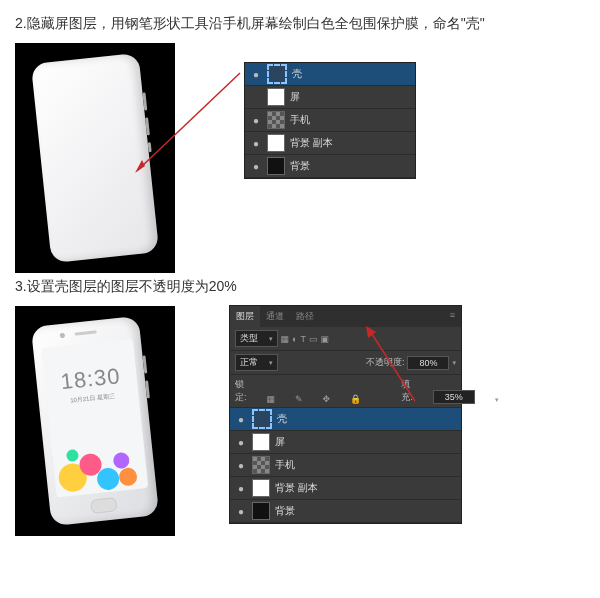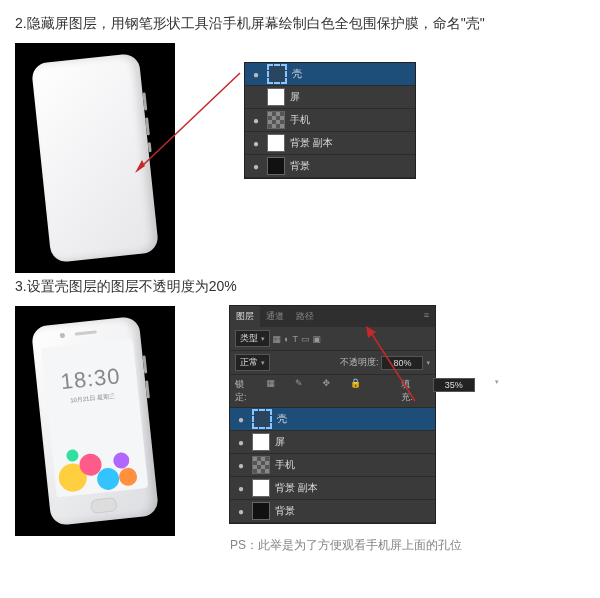--- a/index.html
+++ b/index.html
@@ -90,35 +90,35 @@
   }
   .ps-row .eye{ width:12px; text-align:center; color:#bbb;font-size:10px;}
   .ps-row .thumb{
     width:16px;height:16px;border:1px solid #666;background:#111;display:flex;align-items:center;justify-content:center;font-size:8px;
   }
   .ps-row .thumb.white{background:#fff;}
   .ps-row .thumb.check{ background: repeating-conic-gradient(#888 0% 25%, #555 0% 50%) 0/8px 8px;}
   .ps-row .lname{ flex:1; }
   .ps-row.sel{ background:#1d4e7a; }
 
-  .ps-full { width:205px; }
+  .ps-full { width:231px; }
   .ps-tabs{
     display:flex; background:#2f2f2f; font-size:9px;
   }
   .ps-tabs span{ padding:4px 6px; color:#888;}
   .ps-tabs span.on{ background:#3a3a3a;color:#ddd;}
   .ps-opts-row{
     display:flex; align-items:center; gap:3px; padding:3px 5px; font-size:9px;
     border-bottom:1px solid #2b2b2b;
   }
-  .sel-box{ background:#222;border:1px solid #555;padding:1px 4px;display:flex;align-items:center;gap:3px;}
+  .sel-box{ background:#222;border:1px solid #555;padding:1px 4px;display:flex;align-items:center;gap:11px;}
   .tri{font-size:7px;color:#999;}
   .num-box{background:#222;border:1px solid #555;padding:1px 11px;}
   .lbl{color:#bbb;}
-  .lock-row{display:flex;align-items:flex-start;gap:20px;padding:3px 5px;border-bottom:1px solid #2b2b2b;}
+  .lock-row{display:flex;align-items:flex-end;gap:20px;padding:3px 5px;border-bottom:1px solid #2b2b2b;}
   .mini-ic{color:#999;font-size:9px;}
   .note {
     font-size:12px; color:#848484; margin: 6px 0 15px 0;
   }
   .arrow-svg{position:absolute;pointer-events:none;}
 </style>
 </head>
 <body>
 
 <div class="step-title">2.隐藏屏图层，用钢笔形状工具沿手机屏幕绘制白色全包围保护膜，命名"壳"</div>
@@ -260,15 +260,14 @@
           <span class="thumb white"></span>
           <span class="lname">背景 副本</span>
         </div>
         <div class="ps-row">
           <span class="eye">●</span>
           <span class="thumb"></span>
           <span class="lname">背景</span>
         </div>
       </div>
     </div>
-    <div class="note">PS：此举是为了方便观看手机屏上面的孔位</div>
   </div>
 </div>
 
 </body></html>

